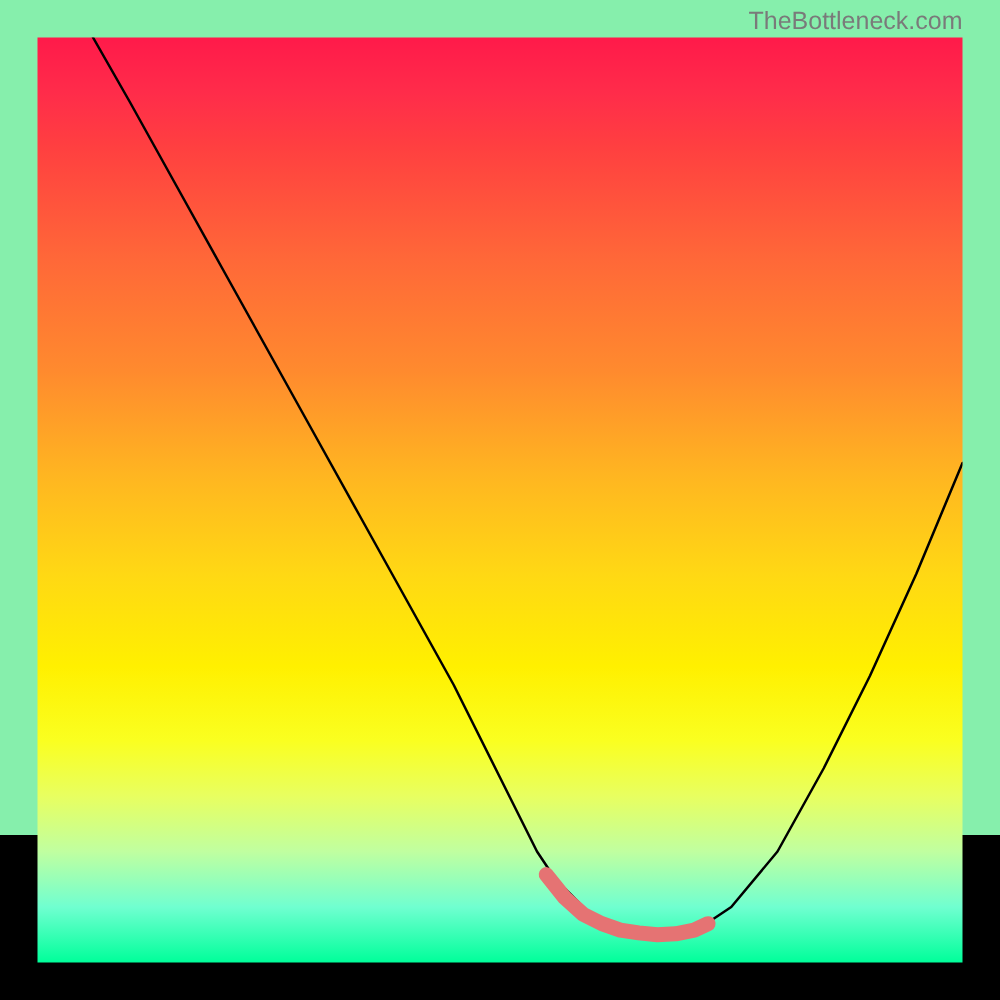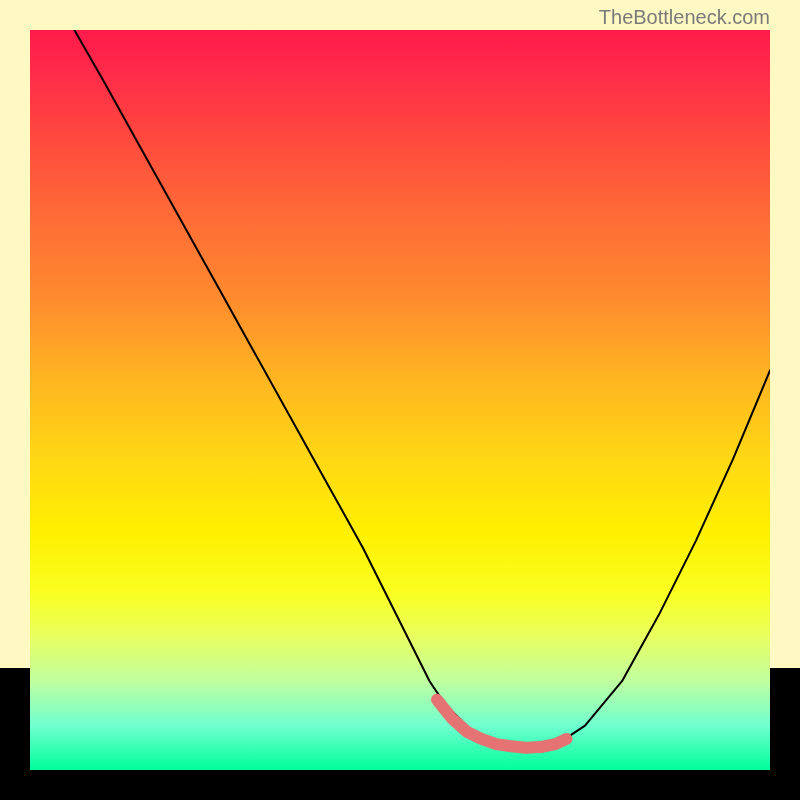--- a/index.html
+++ b/index.html
@@ -8,21 +8,21 @@
     background: #000;
     width: 800px;
     height: 800px;
     overflow: hidden;
     font-family: Arial, sans-serif;
   }
   .container {
     position: relative;
     width: 800px;
     height: 668px;
-    background: #fef9c3;
+    background: #86efac;
   }
   .plot-area {
     position: absolute;
     left: 30px;
     top: 30px;
     width: 740px;
     height: 740px;
     background: linear-gradient(to bottom,
       #ff1a4a 0%,
       #ff2c4a 6%,

